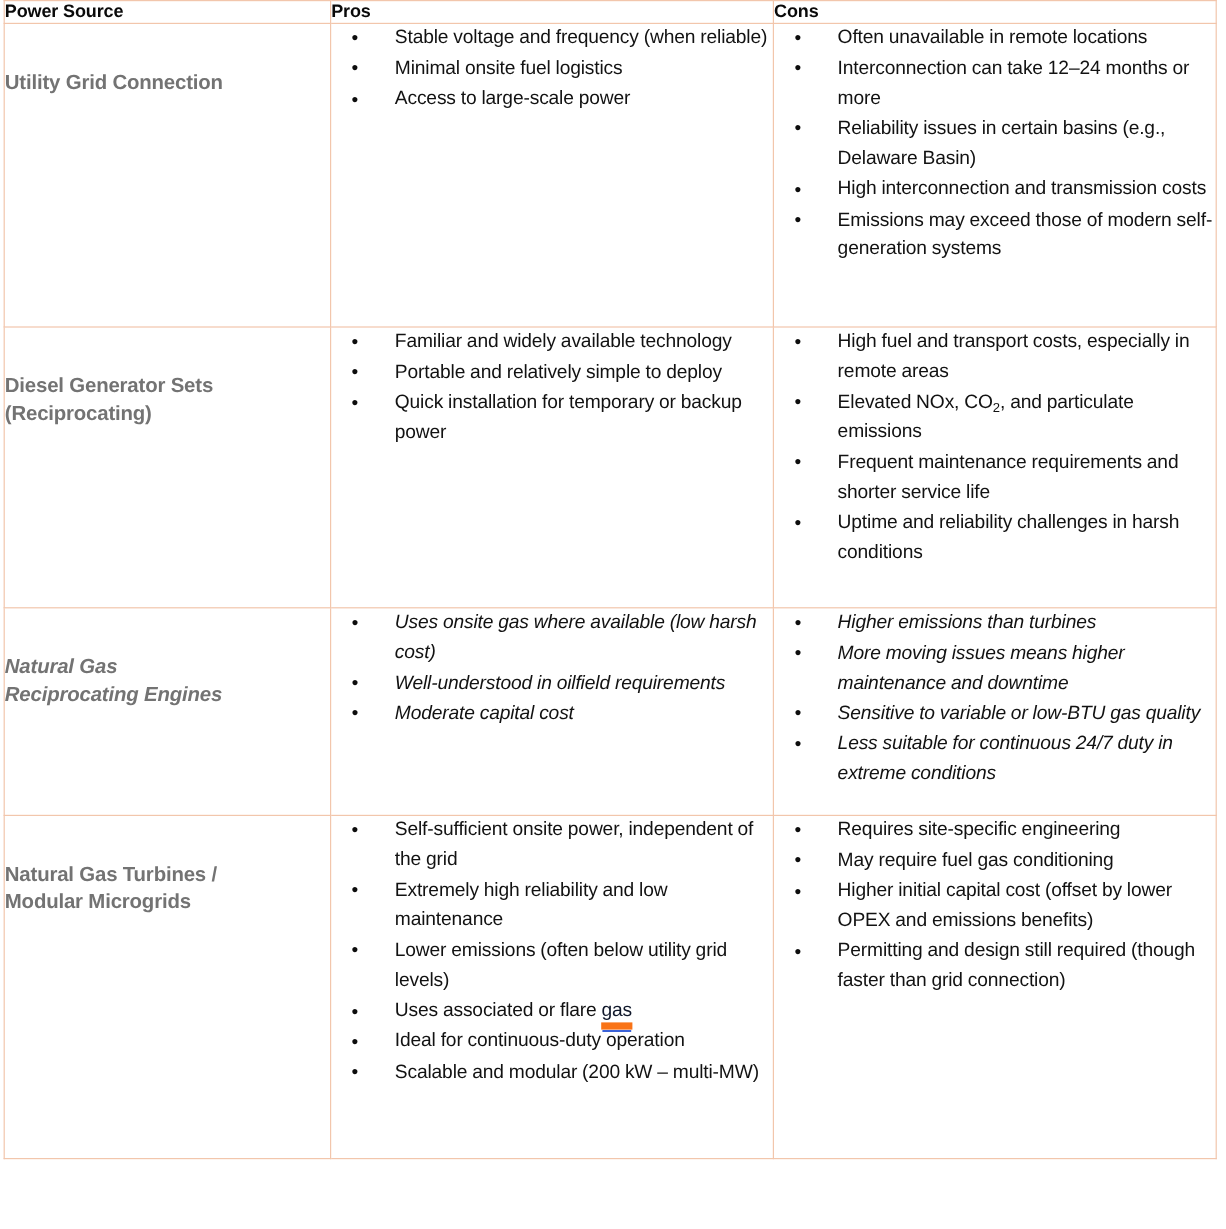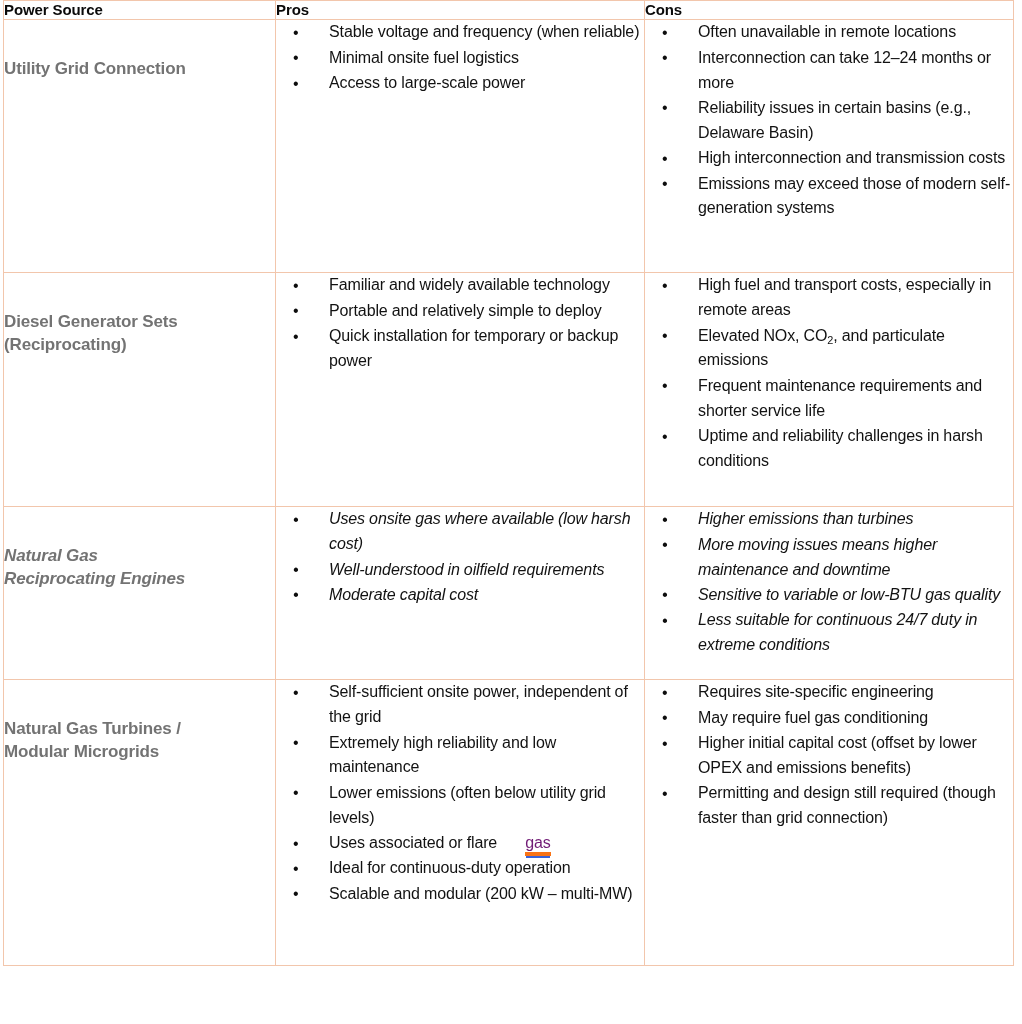--- a/index.html
+++ b/index.html
@@ -94,27 +94,26 @@
     font-size: 16px;
     line-height: 1.62;
     color: #0d0d0d;
   }
 
   
   .sub { font-size: 0.68em; vertical-align: -0.28em; letter-spacing: 0; }
 
   a.inline-link,
   .inline-link {
-    color: #701a75;
+    color: #0f172a;
     text-decoration: none;
-    border-bottom: 4px solid #f97316;
+    border-bottom: 6px solid #f97316;
     box-shadow: 0 3px 0 -1px #3a62d8;
     padding-bottom: 1px;
     cursor: pointer;
-    margin-left: 24px;
   }
 
   
   tr.row-1 td { height: 252px; }
   tr.row-2 td { height: 233px; }
   tr.row-3 td { height: 172px; font-style: italic; }
   tr.row-4 td { height: 285px; }
 </style>
 </head>
 <body>

